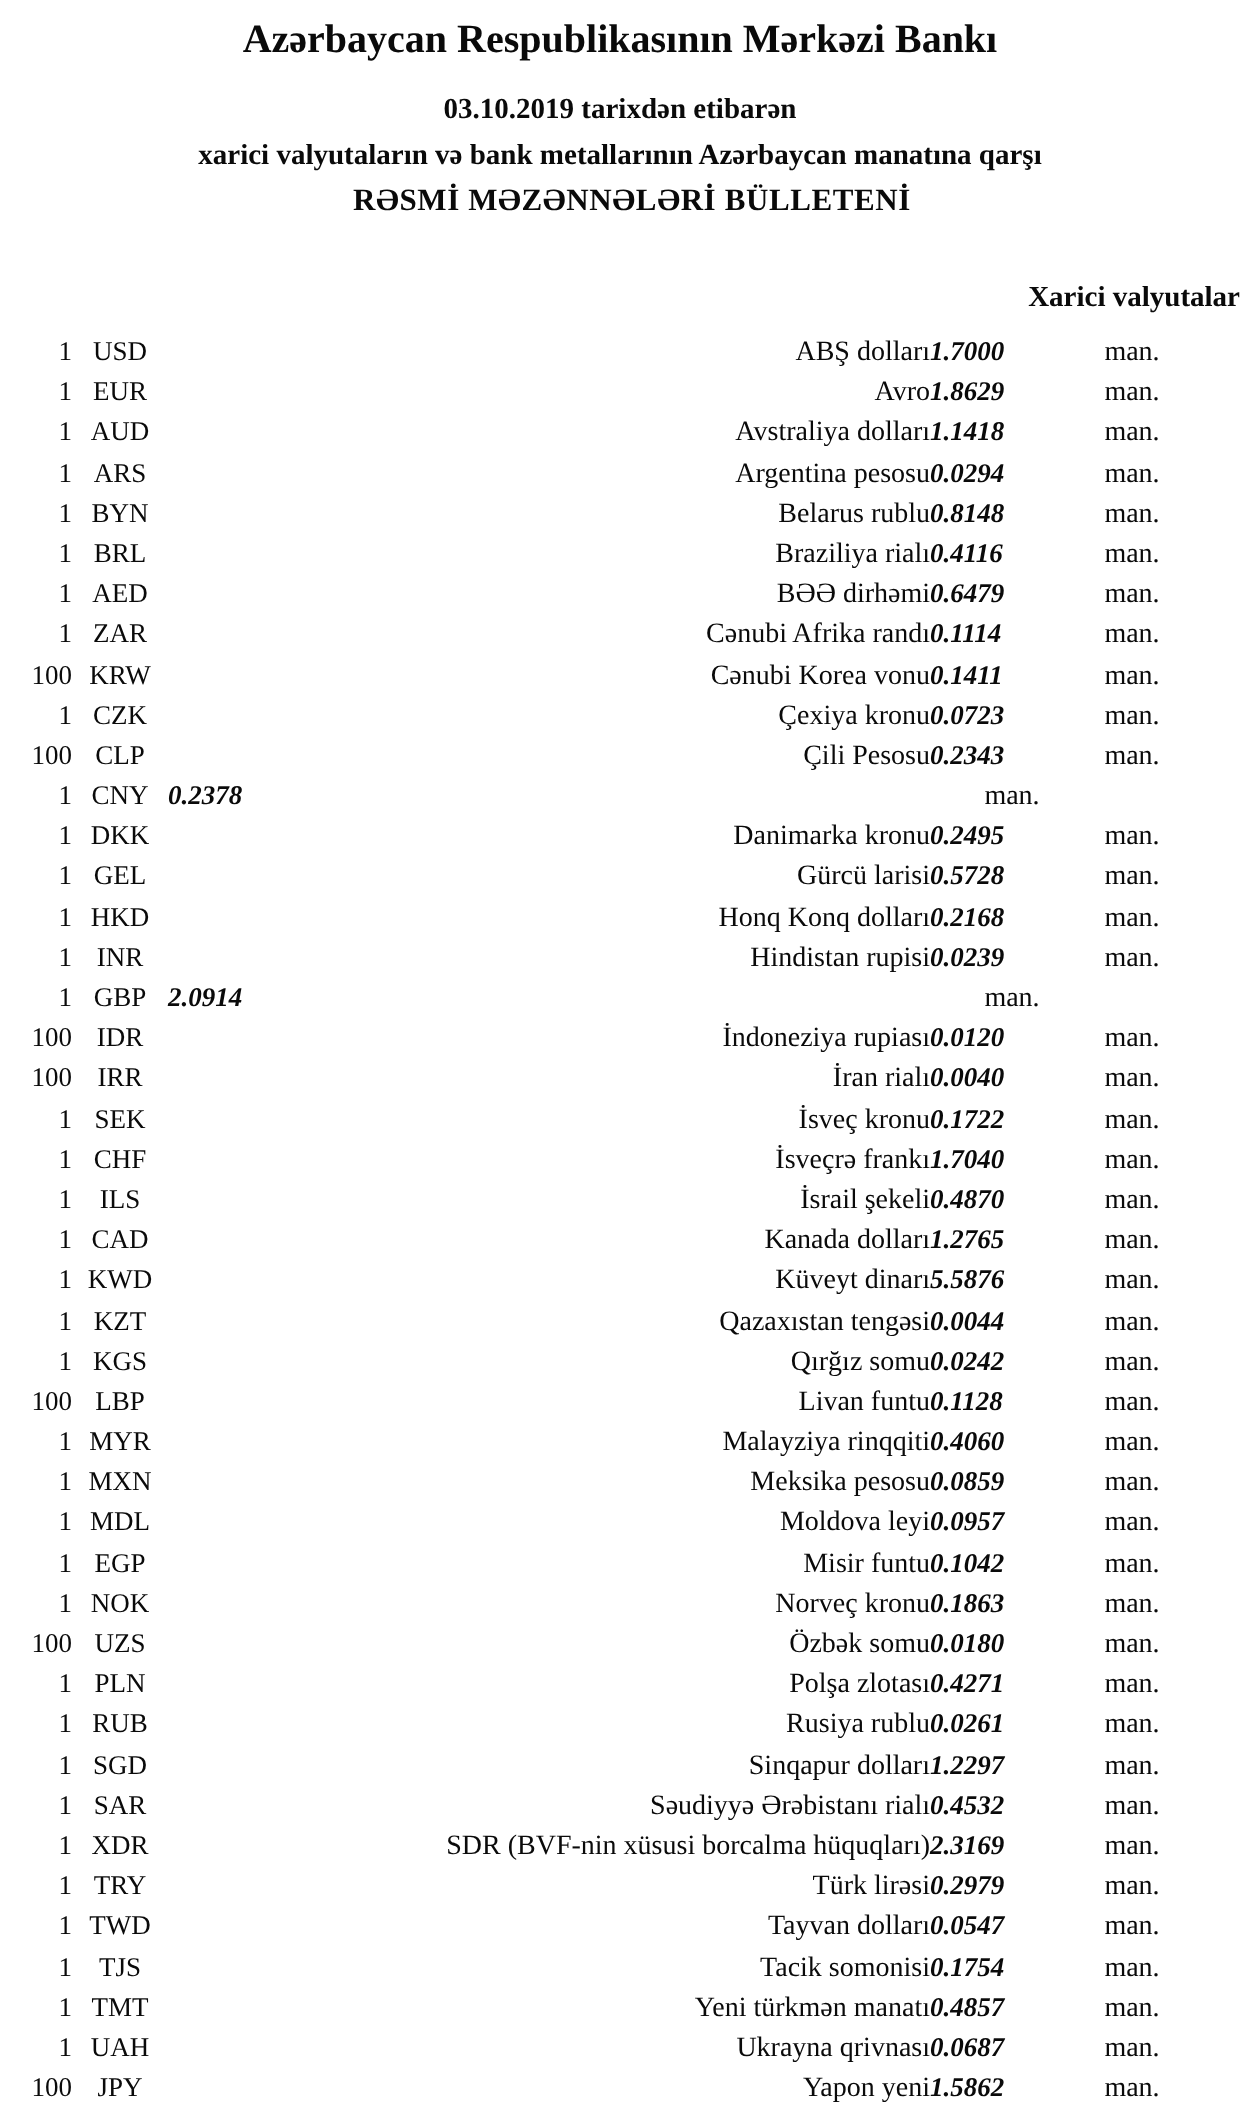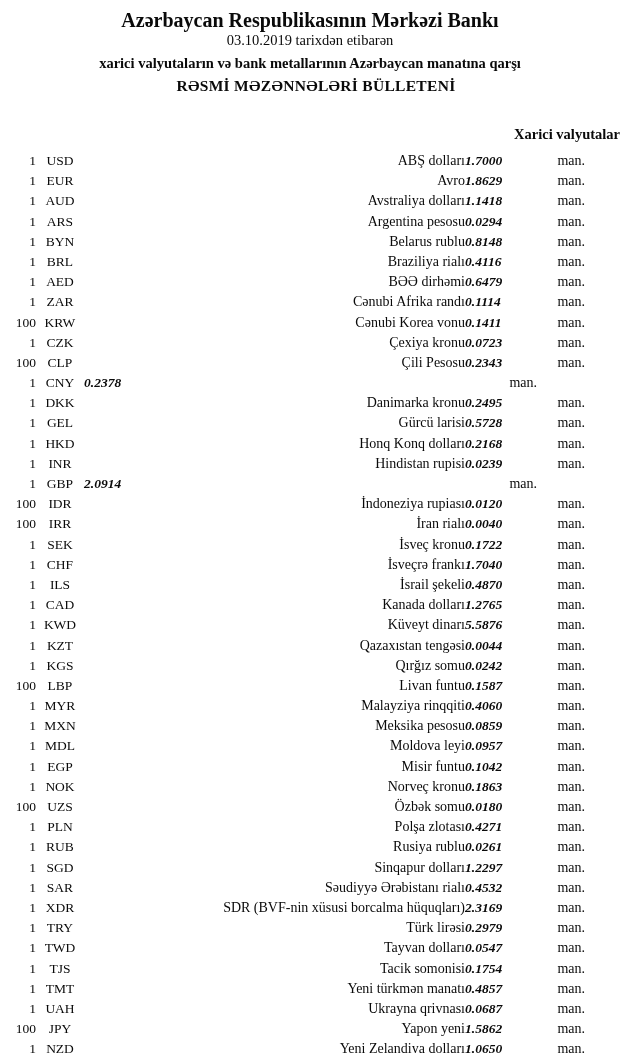--- a/index.html
+++ b/index.html
@@ -20,22 +20,22 @@
   .doc-header { text-align: center; }
   .bank-name {
     font-size: 20px;
     font-weight: bold;
     line-height: 24px;
     margin: 0;
     padding-top: 8px;
   }
   .date-line {
     font-size: 14.5px;
-    font-weight: normal;
-    margin-top: 0;
+    font-weight: bold;
+    margin-top: 15px;
   }
   .subtitle-line {
     font-size: 14.5px;
     font-weight: bold;
     margin-top: 6px;
   }
   .bulletin-title {
     font-size: 15.5px;
     font-weight: bold;
     letter-spacing: 0.3px;
@@ -72,21 +72,21 @@
     padding-left: 13px;
     text-align: right;
     white-space: nowrap;
   }
   .rate {
     font-weight: bold;
     font-style: italic;
     font-size: 13.5px;
   }
   .unit {
-    text-align: right;
+    text-align: center;
     padding-left: 10px;
   }
 </style>
 </head>
 <body>
 
 <div class="page">
   <div class="doc-header">
     <div class="bank-name">Azərbaycan Respublikasının Mərkəzi Bankı</div>
     <div class="date-line">03.10.2019 tarixdən etibarən</div>
@@ -301,21 +301,21 @@
         <span class="code">KGS</span>
         <span class="cname">Qırğız somu</span>
         <span class="rate">0.0242</span>
         <span class="unit">man.</span>
       </div>
 
       <div class="row">
         <span class="qty">100</span>
         <span class="code">LBP</span>
         <span class="cname">Livan funtu</span>
-        <span class="rate">0.1587</span>
+        <span class="rate">0.1128</span>
         <span class="unit">man.</span>
       </div>
 
       <div class="row">
         <span class="qty">1</span>
         <span class="code">MYR</span>
         <span class="cname">Malayziya rinqqiti</span>
         <span class="rate">0.4060</span>
         <span class="unit">man.</span>
       </div>

